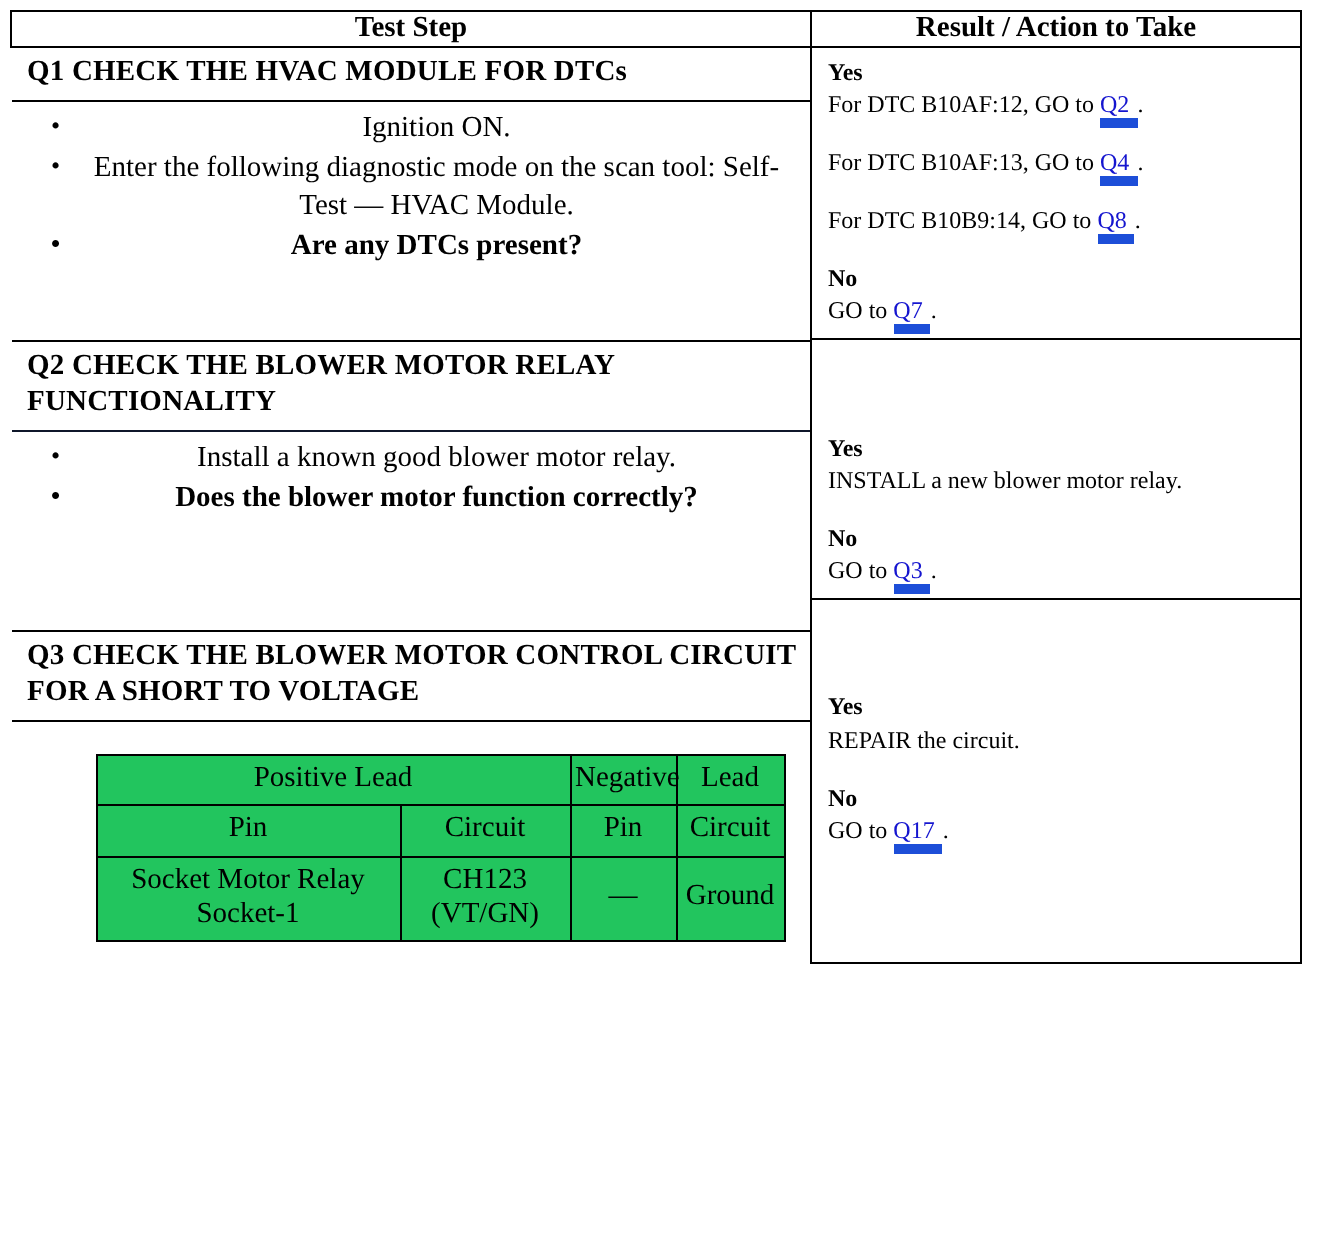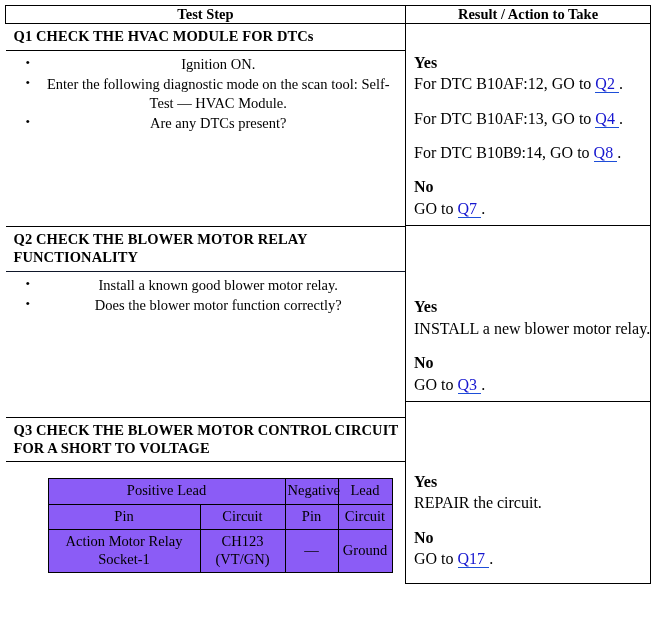--- a/index.html
+++ b/index.html
@@ -80,53 +80,52 @@
     padding: 0 0 0 0;
   }
   ul.bullets > li::before {
     content: "\2022";
     position: absolute;
     left: -14px;
     top: -1px;
     font-size: 13px;
   }
   ul.bullets > li.b {
-    font-weight: normal;
+    font-weight: bold;
   }
   .strong { font-weight: bold; }
 
   
   .result {
     padding: 4px 6px 6px 8px;
-    font-size: 16px;
+    font-size: 12px;
     line-height: 1.34;
-    margin-top: 24px;
   }
   .result .rlabel {
     font-weight: bold;
   }
   .result .rline { white-space: nowrap; }
   .result .gap { height: 13px; }
 
   a.xref, .xref {
     color: #1515cf;
     text-decoration: none;
-    border-bottom: 1px solid #1d4ed8;
+    border-bottom: 5px solid #1d4ed8;
     padding-right: 4px;
   }
 
   
   .meas-wrap {
     padding: 12px 0 4px 34px;
   }
   table.meas {
     border-collapse: collapse;
     table-layout: fixed;
     width: 330px;
-    background: #8b5cf6;
+    background: #22c55e;
   }
   table.meas td {
     border: 1px solid #000000;
     text-align: center;
     vertical-align: middle;
     font-size: 14.5px;
     line-height: 1.2;
     padding: 3px 2px 4px 2px;
   }
   col.m1 { width: 152px; }
@@ -254,21 +253,21 @@
                             <td>Lead</td>
                           </tr>
                           <tr>
                             <td>Pin</td>
                             <td>Circuit</td>
                             <td>Pin</td>
                             <td>Circuit</td>
                           </tr>
                           <tr>
                             <td class="m-val">
-                              <span class="nowrap">Action Motor Relay</span><br>
+                              <span class="nowrap">Socket Motor Relay</span><br>
                               <span class="nowrap">Socket-1</span>
                             </td>
                             <td class="m-val">
                               <span class="nowrap">CH123</span><br>
                               <span class="nowrap">(VT/GN)</span>
                             </td>
                             <td class="m-val">—</td>
                             <td class="m-val">Ground</td>
                           </tr>
                         </tbody>

